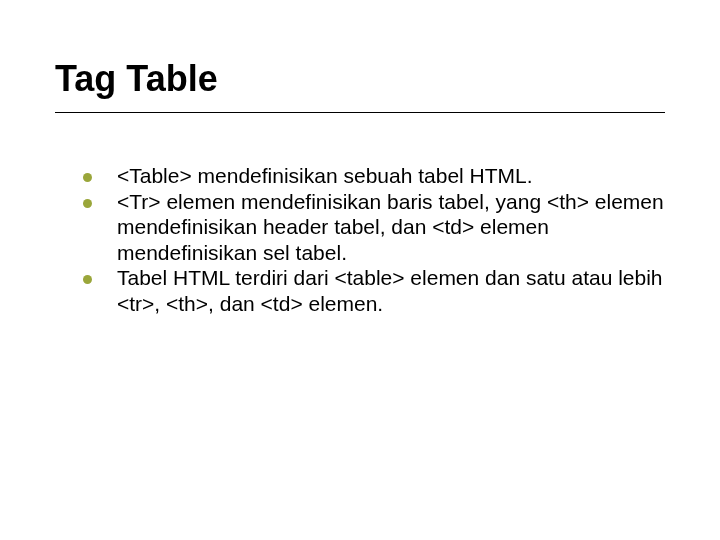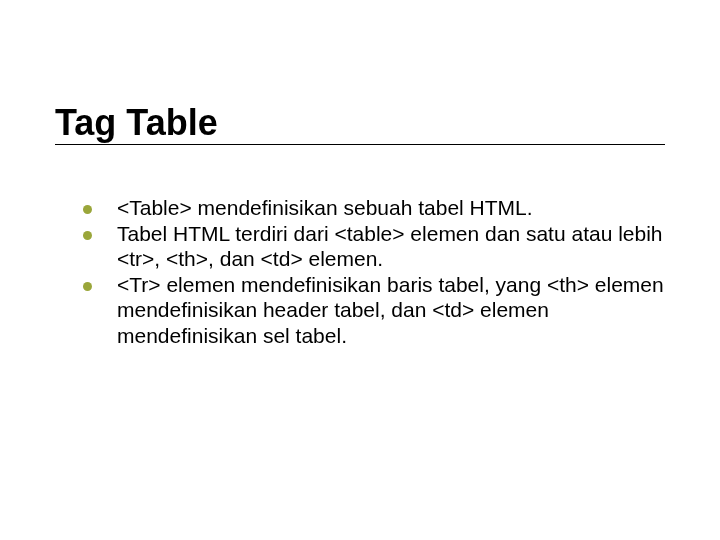--- a/index.html
+++ b/index.html
@@ -17,23 +17,23 @@
   }
   .slide {
     width: 100%;
     height: 100%;
     padding: 58px 55px 40px 55px;
   }
   .title {
     font-size: 36px;
     font-weight: bold;
     color: #000;
+    padding-bottom: 12px;
     border-bottom: 1px solid #000;
     margin-bottom: 50px;
-    margin-top: 44px;
   }
   .content {
     padding-left: 28px;
   }
   .bullet-list {
     list-style: none;
   }
   .bullet-item {
     position: relative;
     padding-left: 34px;
@@ -58,21 +58,21 @@
 <div class="slide">
   <h1 class="title">Tag Table</h1>
   <div class="content">
     <ul class="bullet-list">
       <li class="bullet-item">
         <span class="bullet-marker"></span>
         <span>&lt;Table&gt; mendefinisikan sebuah tabel HTML.</span>
       </li>
       <li class="bullet-item">
         <span class="bullet-marker"></span>
-        <span>Tabel HTML terdiri dari &lt;table&gt; elemen dan satu atau lebih &lt;tr&gt;, &lt;th&gt;, dan &lt;td&gt; elemen.</span>
+        <span>&lt;Tr&gt; elemen mendefinisikan baris tabel, yang &lt;th&gt; elemen mendefinisikan header tabel, dan &lt;td&gt; elemen mendefinisikan sel tabel.</span>
       </li>
       <li class="bullet-item">
         <span class="bullet-marker"></span>
-        <span>&lt;Tr&gt; elemen mendefinisikan baris tabel, yang &lt;th&gt; elemen mendefinisikan header tabel, dan &lt;td&gt; elemen mendefinisikan sel tabel.</span>
+        <span>Tabel HTML terdiri dari &lt;table&gt; elemen dan satu atau lebih &lt;tr&gt;, &lt;th&gt;, dan &lt;td&gt; elemen.</span>
       </li>
     </ul>
   </div>
 </div>
 
 </body></html>

